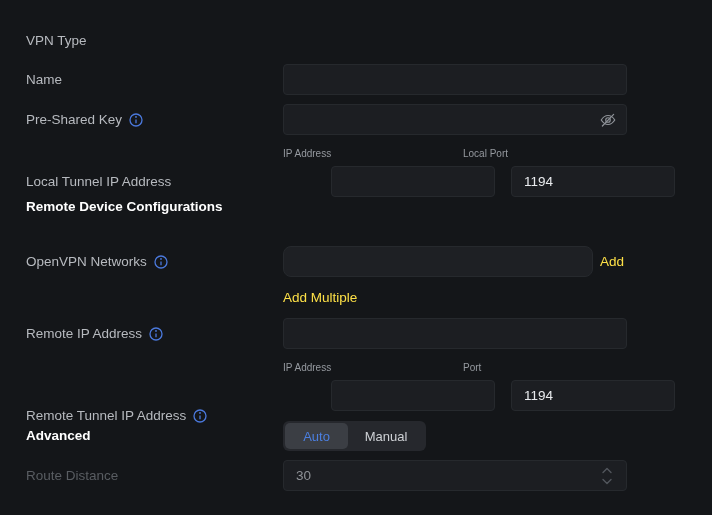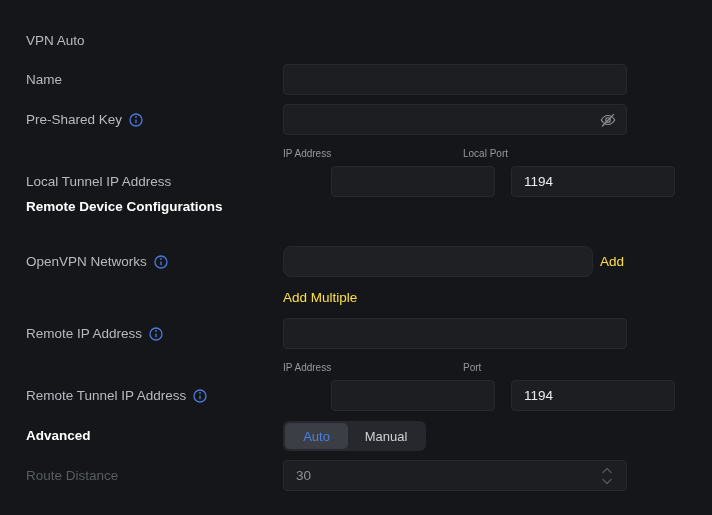--- a/index.html
+++ b/index.html
@@ -61,21 +61,21 @@
     position:absolute; left:598px; top:465px; width:18px; height:22px;
     display:flex; align-items:center; justify-content:center; cursor:pointer;
   }
 </style>
 </head>
 <body>
 
 <div class="screen">
 
   <div class="label" style="top:33px;">
-    <span>VPN Auto</span>
+    <span>VPN Type</span>
   </div>
 
   <div class="label" style="top:72px;">
     <span>Name</span>
   </div>
   <input class="tinput" style="top: 64px;" type="text" value="">
 
   <div class="label" style="top:112px;">
     <span>Pre-Shared Key</span>
     <span class="info-ic">
@@ -130,21 +130,21 @@
         <line x1="7" y1="6.4" x2="7" y2="10.2" stroke="#4b79dd" stroke-width="1.3"></line>
         <circle cx="7" cy="3.9" r="0.95" fill="#4b79dd"></circle>
       </svg>
     </span>
   </div>
   <input class="tinput" style="top: 318px;" type="text" value="">
 
   <div class="col-header" style="left:283px; top:361px;">IP Address</div>
   <div class="col-header" style="left:463px; top:361px;">Port</div>
 
-  <div class="label" style="top:388px;">
+  <div class="label" style="top:408px;">
     <span>Remote Tunnel IP Address</span>
     <span class="info-ic">
       <svg width="14" height="14" viewBox="0 0 14 14">
         <circle cx="7" cy="7" r="6" fill="none" stroke="#4b79dd" stroke-width="1.3"></circle>
         <line x1="7" y1="6.4" x2="7" y2="10.2" stroke="#4b79dd" stroke-width="1.3"></line>
         <circle cx="7" cy="3.9" r="0.95" fill="#4b79dd"></circle>
       </svg>
     </span>
   </div>
   <input class="tinput half" style="top: 380px;" type="text" value="">

